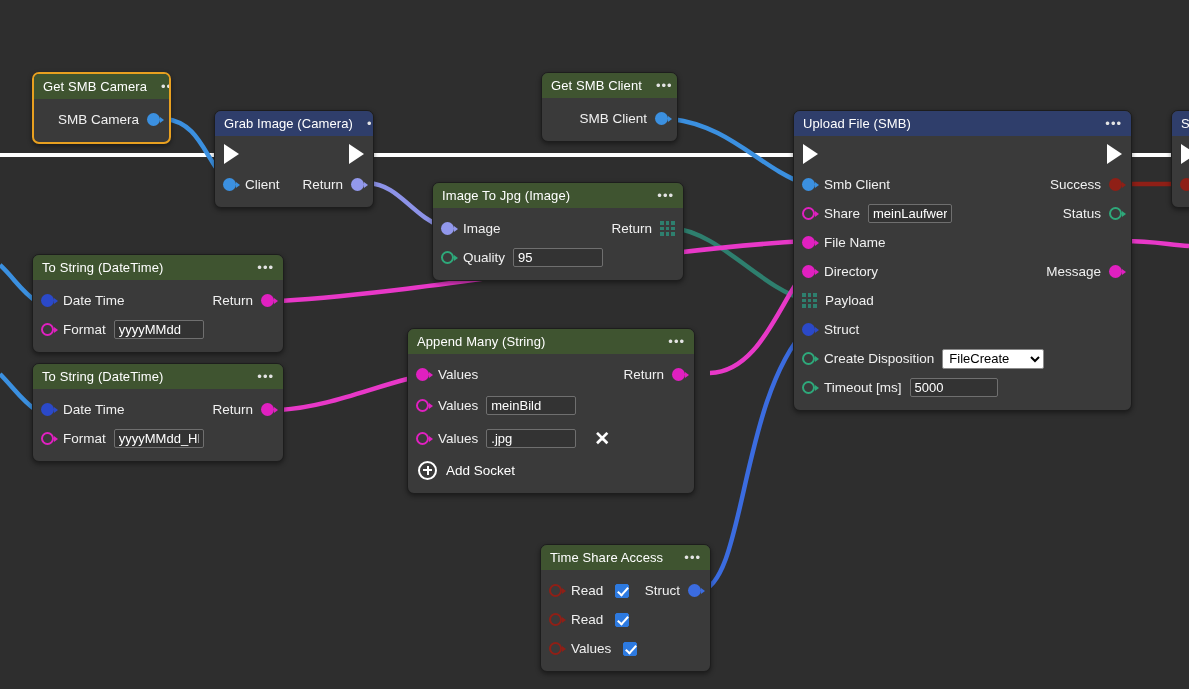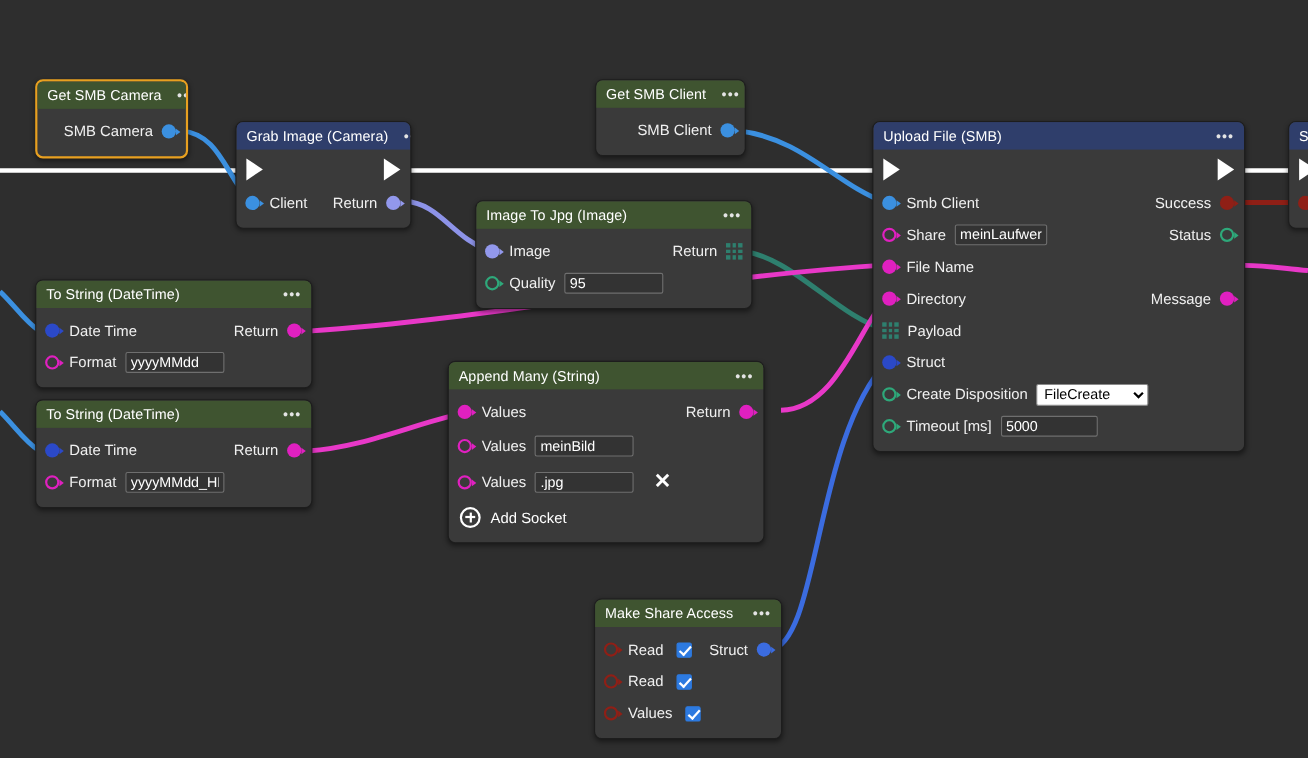--- a/index.html
+++ b/index.html
@@ -379,21 +379,21 @@
       </div>
       <div class="addsock">
         <span class="plus"></span>
         <span>Add Socket</span>
       </div>
     </div>
   </div>
 
   <div class="node" style="left:540px;top:544px;width:171px;">
     <div class="node-header hdr-green">
-      <span class="node-title">Make Share Access</span>
+      <span class="node-title">Time Share Access</span>
       <span class="node-menu">•••</span>
     </div>
     <div class="node-body">
       <div class="row">
         <div class="left-group">
           <span class="sock hollow" style="color:#8f1f16;">
             <span class="dot"></span>
               <span class="arrow"></span>
           </span>
           <span class="lbl">Read</span>

